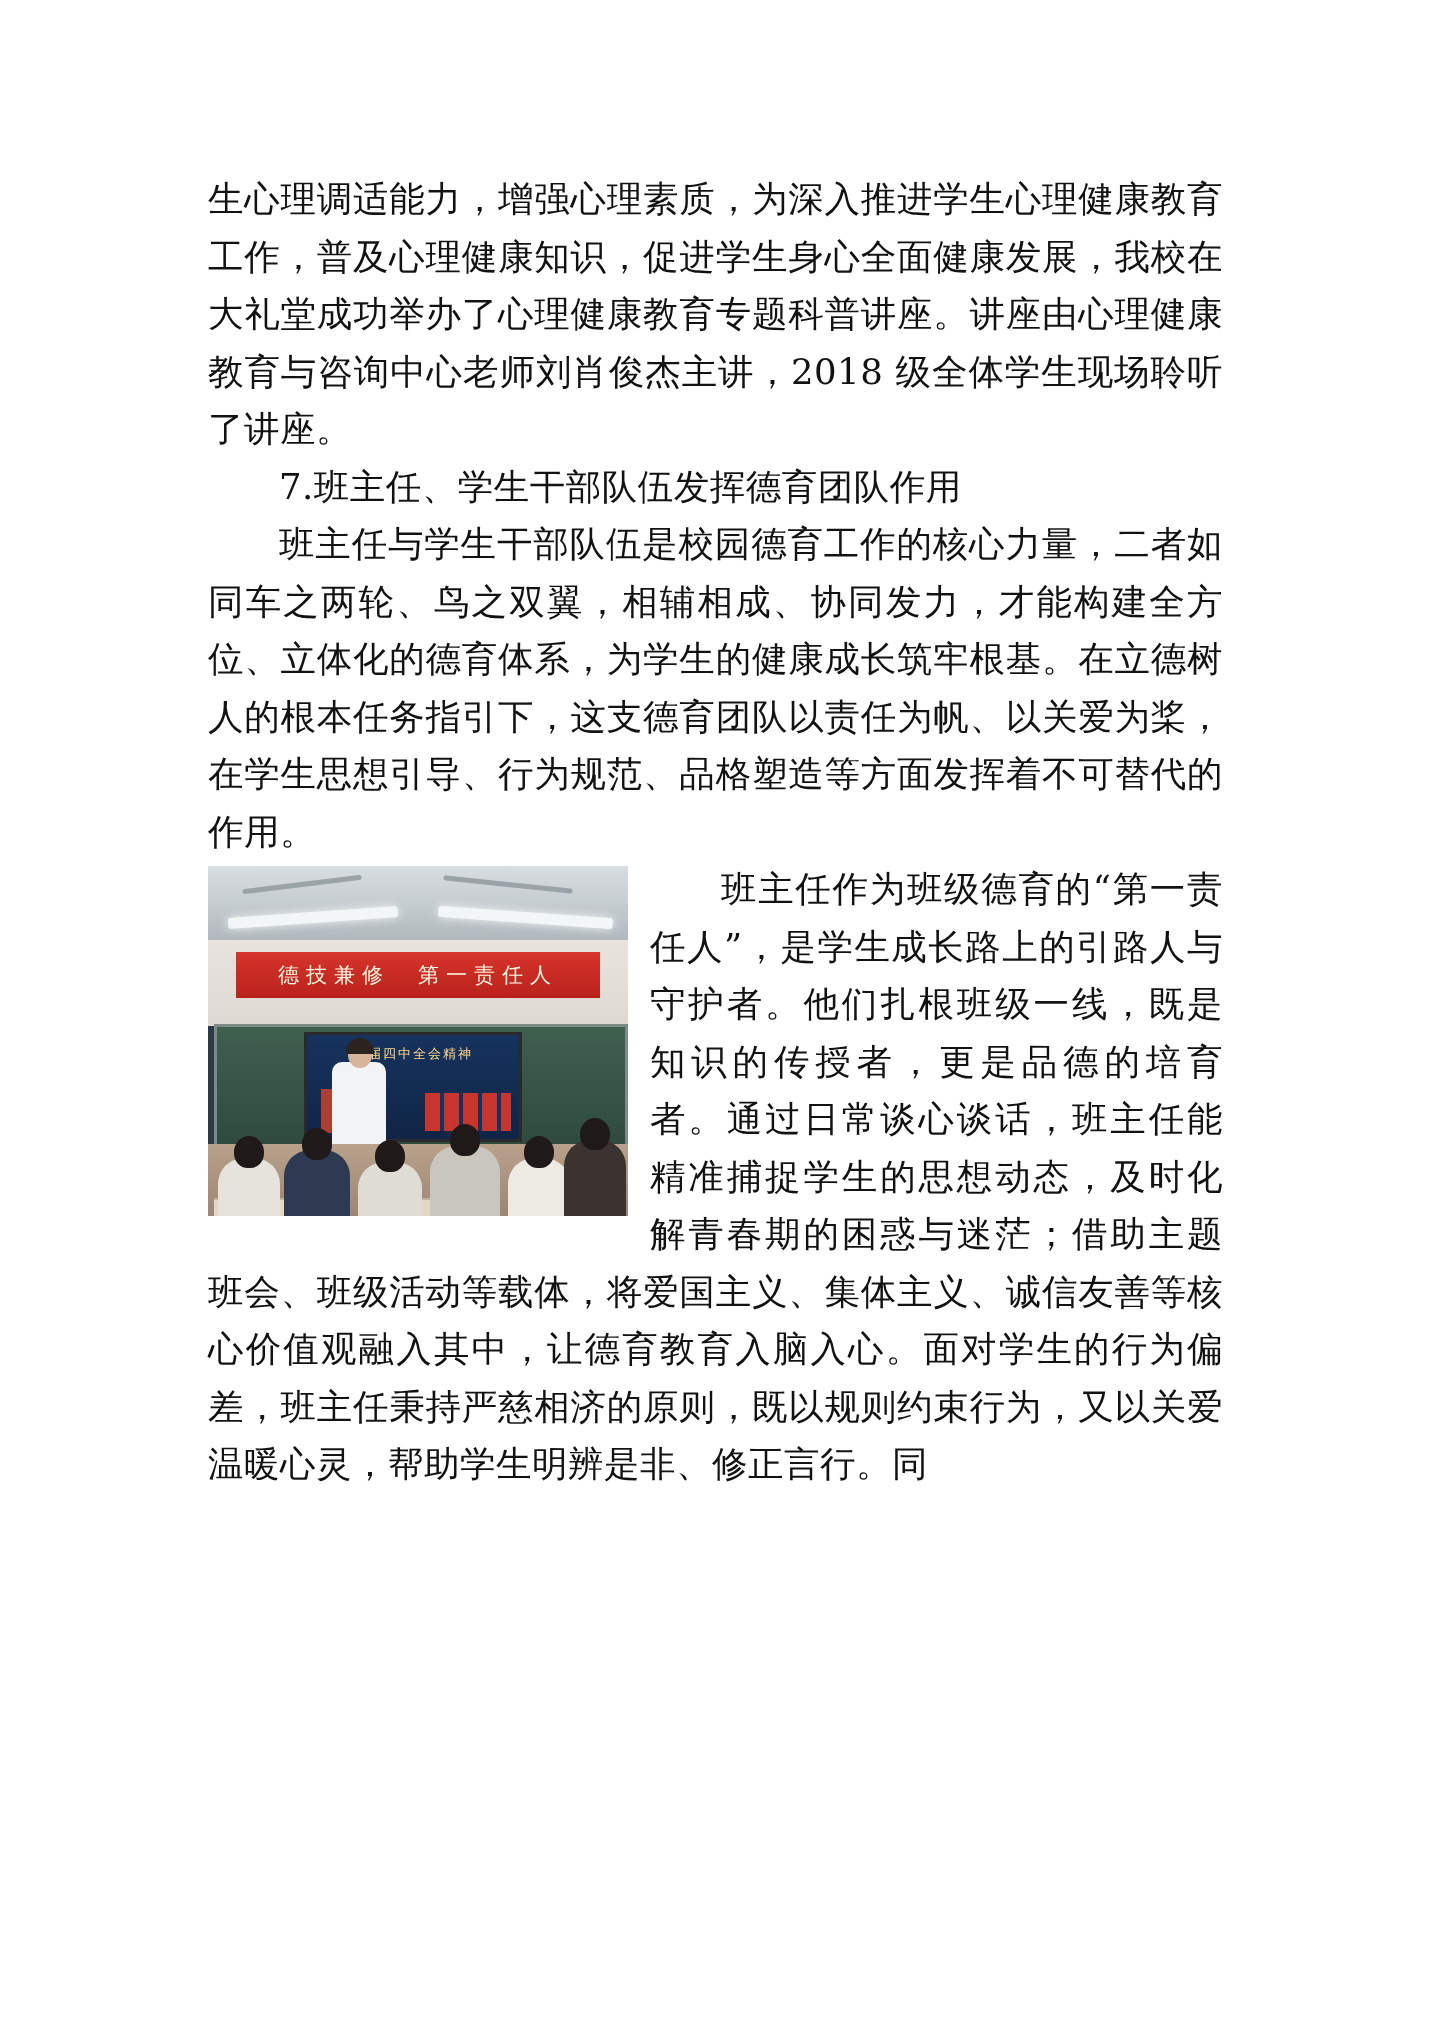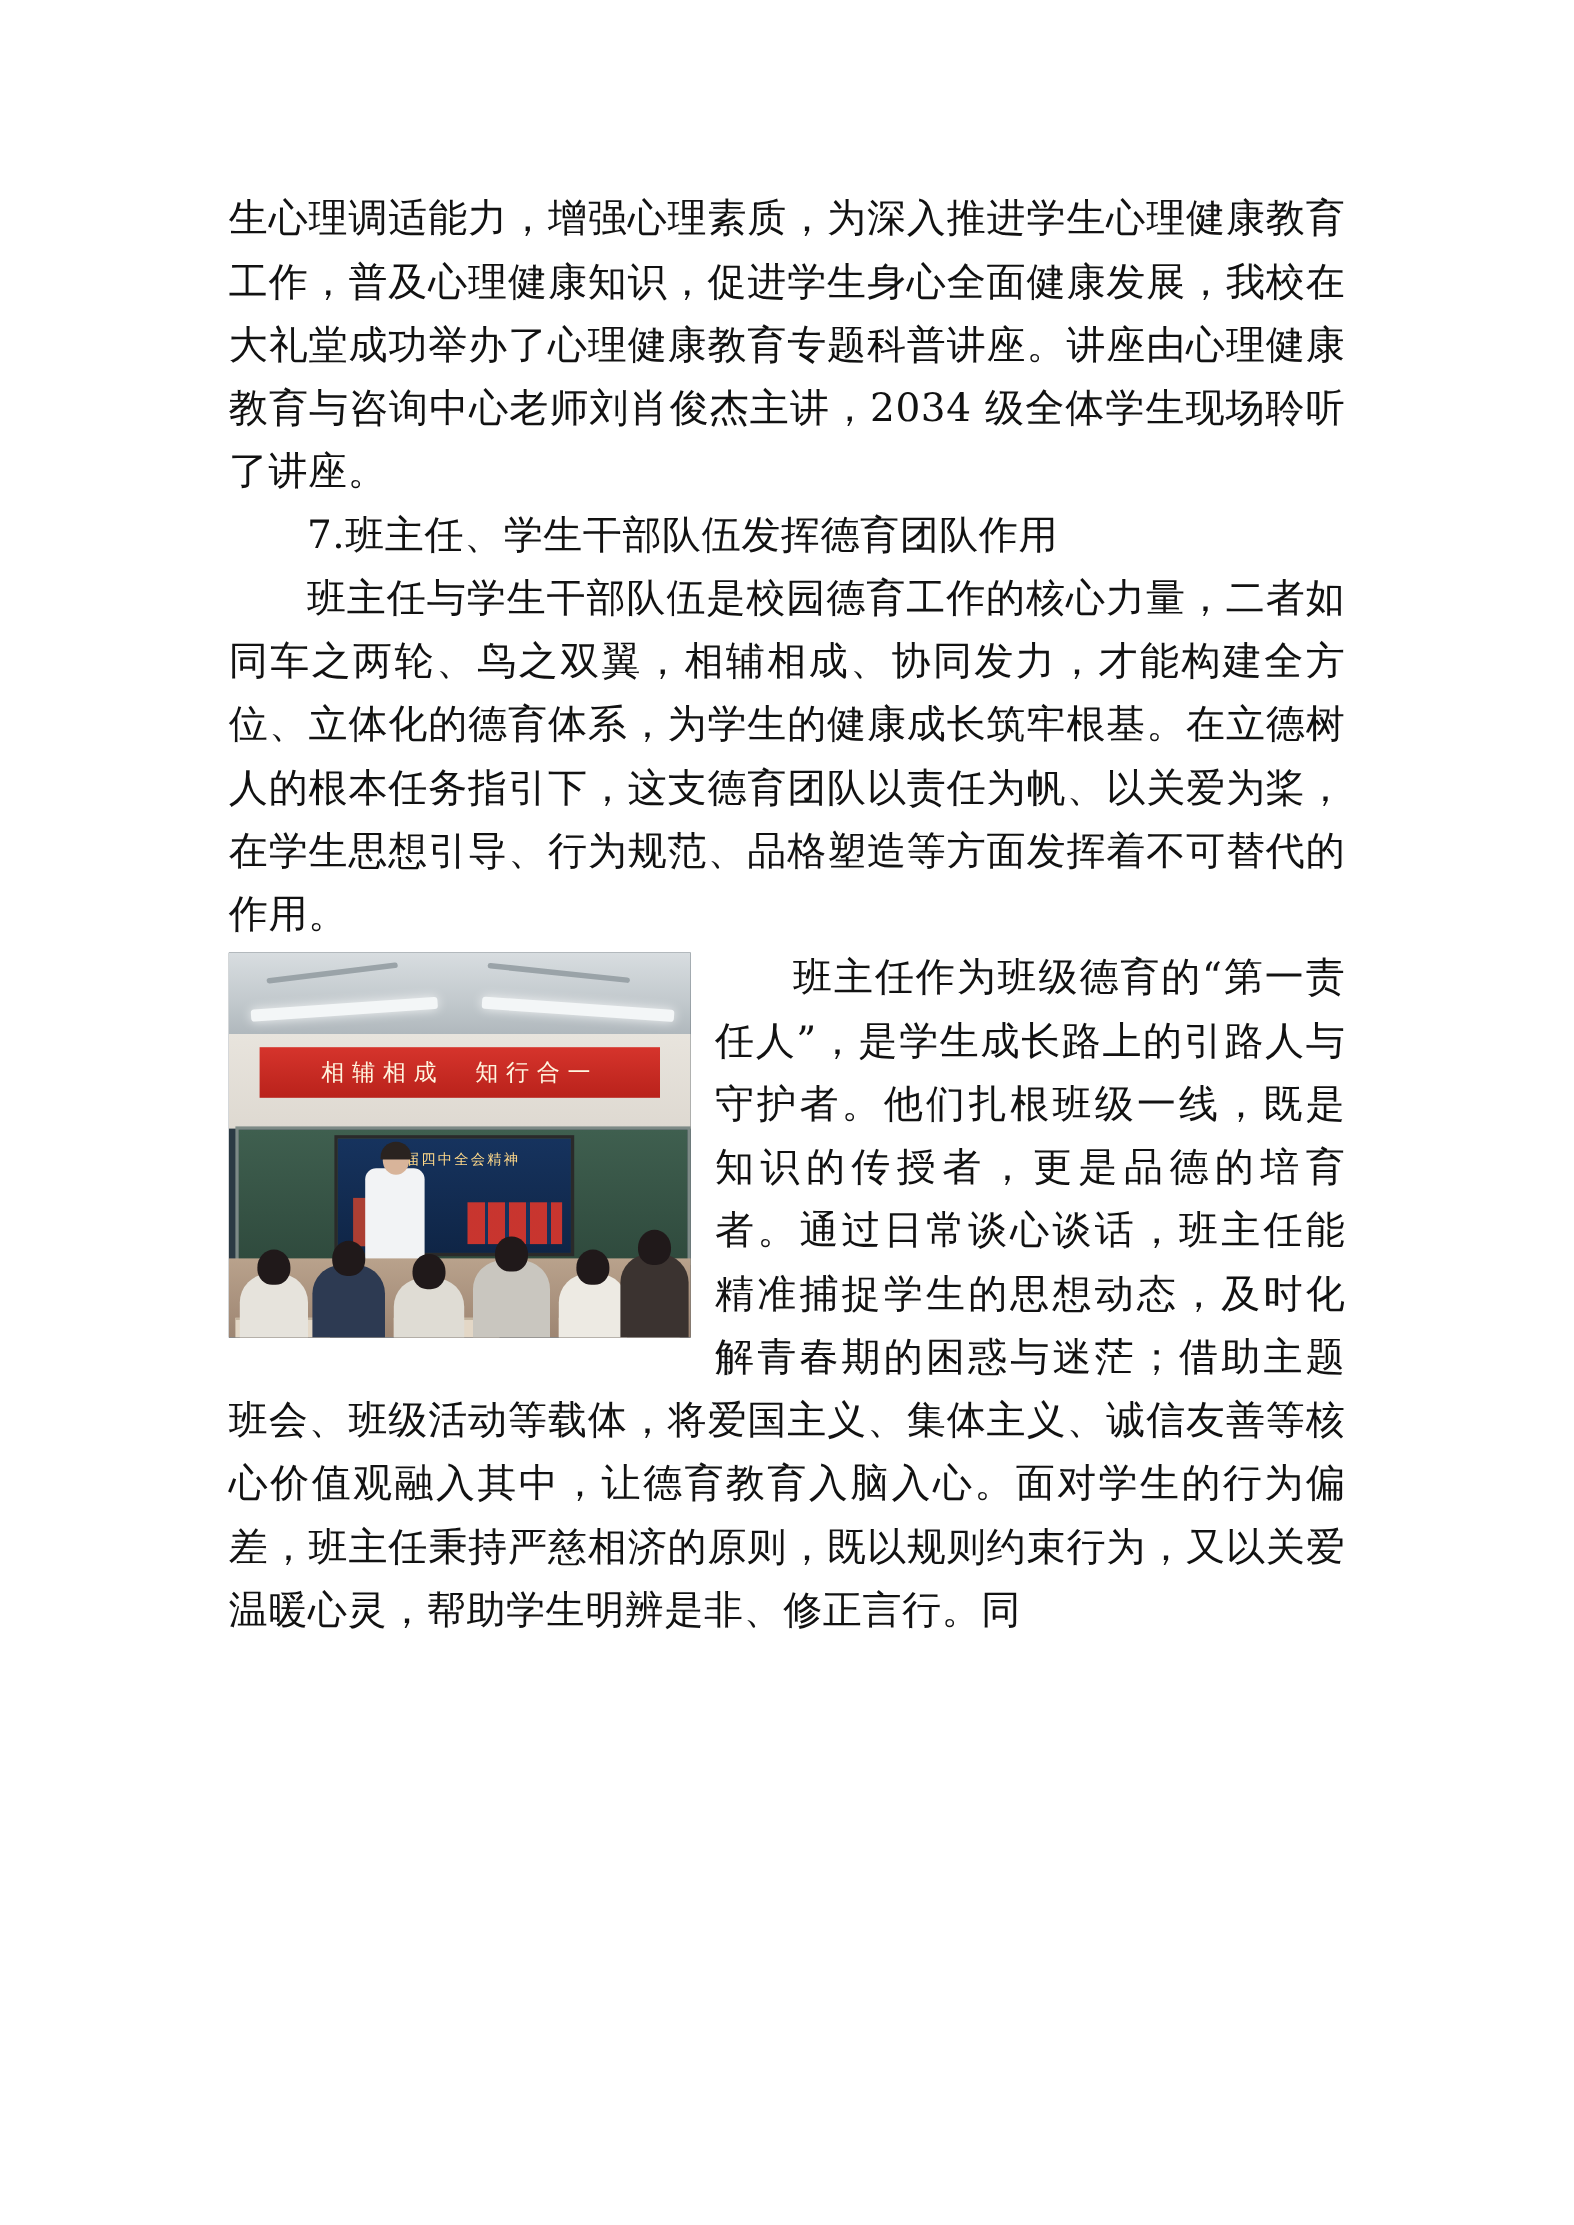--- a/index.html
+++ b/index.html
@@ -145,34 +145,34 @@
     padding-right: 0;
   }
   .page-number .inner { display: inline-block; margin-left: 680px; }
 </style>
 </head>
 <body>
 
 <div class="page">
   <div class="content">
 
-    <p class="para">生心理调适能力，增强心理素质，为深入推进学生心理健康教育工作，普及心理健康知识，促进学生身心全面健康发展，我校在大礼堂成功举办了心理健康教育专题科普讲座。讲座由心理健康教育与咨询中心老师刘肖俊杰主讲，2034 级全体学生现场聆听了讲座。</p>
+    <p class="para">生心理调适能力，增强心理素质，为深入推进学生心理健康教育工作，普及心理健康知识，促进学生身心全面健康发展，我校在大礼堂成功举办了心理健康教育专题科普讲座。讲座由心理健康教育与咨询中心老师刘肖俊杰主讲，2018 级全体学生现场聆听了讲座。</p>
 
     <p class="para indent">7.班主任、学生干部队伍发挥德育团队作用</p>
 
     <p class="para indent">班主任与学生干部队伍是校园德育工作的核心力量，二者如同车之两轮、鸟之双翼，相辅相成、协同发力，才能构建全方位、立体化的德育体系，为学生的健康成长筑牢根基。在立德树人的根本任务指引下，这支德育团队以责任为帆、以关爱为桨，在学生思想引导、行为规范、品格塑造等方面发挥着不可替代的作用。</p>
 
     <div class="photo-wrap">
       <div class="ph-ceiling"></div>
       <div class="ph-fan f1"></div>
       <div class="ph-fan f2"></div>
       <div class="ph-light l1"></div>
       <div class="ph-light l2"></div>
       <div class="ph-wall"></div>
-      <div class="ph-banner">相辅相成　知行合一</div>
+      <div class="ph-banner">德技兼修　第一责任人</div>
       <div class="ph-board"></div>
       <div class="ph-screen">
         <div class="ph-screen-title">十届四中全会精神</div>
         <div class="ph-screen-building"></div>
         <div class="ph-screen-flags"></div>
       </div>
       <div class="ph-teacher-body"></div>
       <div class="ph-teacher-head"></div>
       <div class="ph-teacher-hair"></div>
       <div class="ph-floor"></div>

